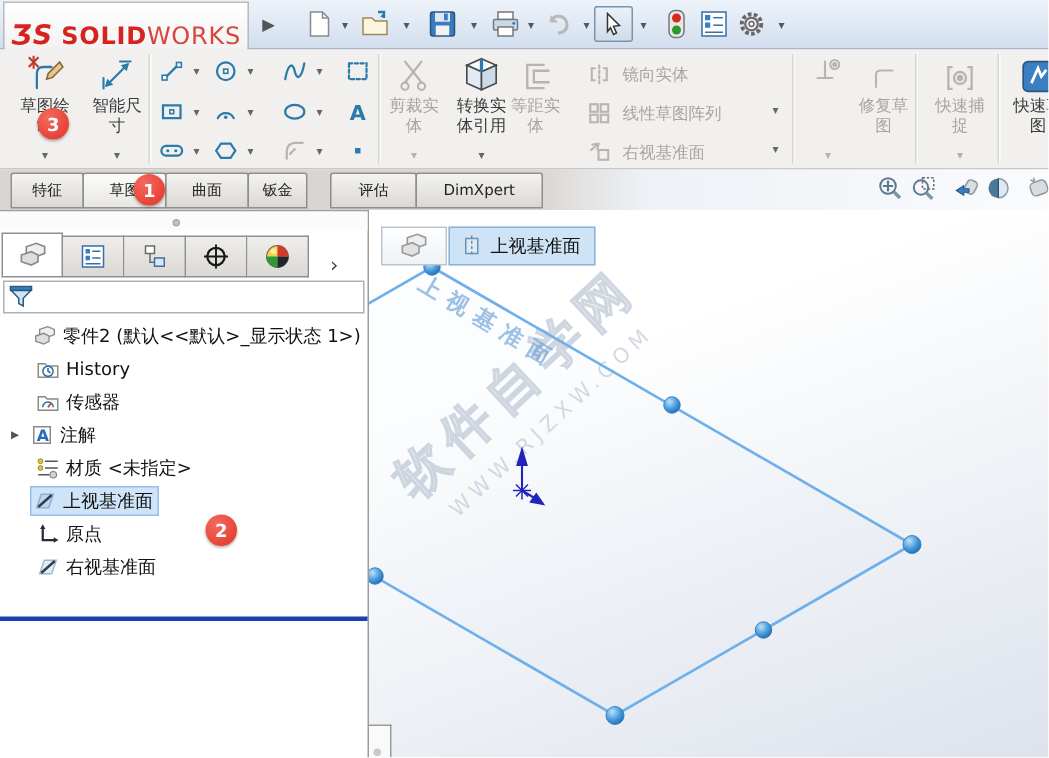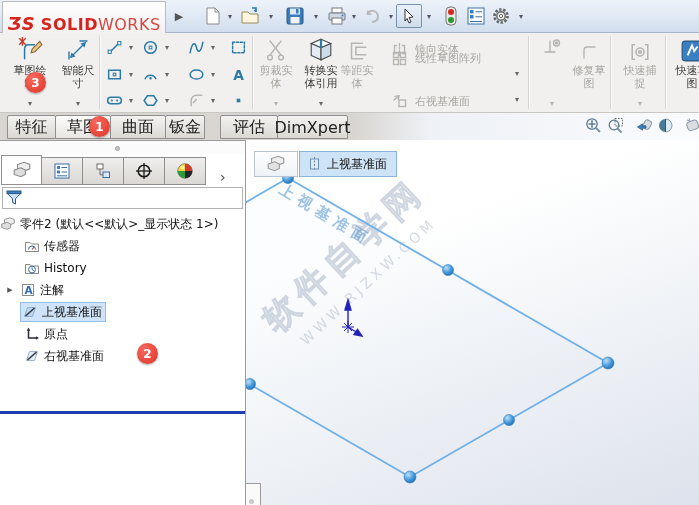--- a/index.html
+++ b/index.html
@@ -24,21 +24,21 @@
   .bigbtn{position:absolute;top:3px;height:74px;text-align:center;font-size:11px;line-height:13px;color:#3c3c3c;cursor:pointer}
   .bigbtn .bicon{height:26px;display:flex;align-items:flex-end;justify-content:center;margin-bottom:2px}
   .bigbtn .bcaret{position:absolute;bottom:0;left:0;right:0;font-size:8px;color:#666}
   .bigbtn.gray{color:#a8a6a2}
   .bigbtn.gray .bcaret{color:#b5b3af}
   .sgb{position:absolute;width:17px;height:17px;cursor:pointer}
   .scaret{position:absolute;width:10px;font-size:8px;color:#666;text-align:center}
   .rowbtn{position:absolute;left:392px;height:18px;display:flex;align-items:center;gap:8px;color:#a8a6a2;font-size:11px;cursor:pointer}
   
   .tabbar{position:absolute;left:0;top:113px;width:699px;height:27px;background:linear-gradient(to right,#d9d6d1 0,#d9d6d1 355px,#eef1f6 430px,#fafbfd 100%)}
-  .tab{position:absolute;top:2px;height:24px;background:linear-gradient(#f4f3f1,#dbd8d3);border:1px solid #8f8f8f;border-radius:2px 2px 0 0;display:flex;align-items:center;justify-content:center;font-size:16px;color:#222;cursor:pointer}
+  .tab{position:absolute;top:2px;height:24px;background:linear-gradient(#f4f3f1,#dbd8d3);border:1px solid #8f8f8f;border-radius:2px 2px 0 0;display:flex;align-items:center;justify-content:center;font-size:10px;color:#222;cursor:pointer}
   .tab.active{background:linear-gradient(#fcfcfb,#e8e6e2)}
   .hui{position:absolute;top:4px;width:17px;height:17px;cursor:pointer}
   
   .badge{position:absolute;width:21px;height:21px;border-radius:50%;background:radial-gradient(circle at 35% 30%,#f4695e,#e23326);color:#fff;font-size:12px;font-weight:bold;display:flex;align-items:center;justify-content:center;box-shadow:0 1px 2px rgba(0,0,0,.35);z-index:30}
   
   .panel{position:absolute;left:0;top:140px;width:246px;height:365px;background:#fff;border-top:1px solid #9b9b9b;border-right:1px solid #9b9b9b}
   .splitter{position:absolute;left:0;top:0;width:245px;height:13px;background:#fbfbfb}
   .splitter .dot{position:absolute;left:115px;top:5px;width:5px;height:5px;border-radius:50%;background:#c4c4c4;border:1px solid #a8a8a8}
   .ptabs{position:absolute;left:1px;top:13px;width:244px;height:31px;display:flex;align-items:flex-end}
   .ptab{width:41px;height:28px;border:1px solid #8f8f8f;border-left:none;background:linear-gradient(#efeeec,#dbd8d4);display:flex;align-items:center;justify-content:center;cursor:pointer}
@@ -309,21 +309,21 @@
     <div class="rowbtn" style="top:7px">
       <svg width="15" height="15" viewBox="0 0 15 15">
           <g class="sg" stroke-width="1.2">
             <path d="M4.5,3.5 L2.5,3.5 L2.5,11.5 L4.5,11.5"></path>
             <path d="M10.5,3.5 L12.5,3.5 L12.5,11.5 L10.5,11.5"></path>
             <line x1="7.5" y1="1.5" x2="7.5" y2="13.5" stroke-dasharray="2 1.5"></line>
           </g>
         </svg>
       <span>镜向实体</span>
     </div>
-    <div class="rowbtn" style="top:16px">
+    <div class="rowbtn" style="top:33px">
       <svg width="15" height="15" viewBox="0 0 15 15">
           <g class="sg" stroke-width="1.1">
             <rect x="1.5" y="1.5" width="5" height="5"></rect>
             <rect x="8.5" y="1.5" width="5" height="5"></rect>
             <rect x="1.5" y="8.5" width="5" height="5"></rect>
             <rect x="8.5" y="8.5" width="5" height="5"></rect>
           </g>
         </svg>
       <span>线性草图阵列</span>
     </div>
@@ -396,21 +396,21 @@
       <div>图</div>
     </div>
   </div>
 
   <div class="tabbar">
     <div class="tab" style="left:7px;width:49px">特征</div>
     <div class="tab active" style="left:55px;width:56px">草图</div>
     <div class="tab" style="left:110px;width:56px">曲面</div>
     <div class="tab" style="left:165px;width:40px">钣金</div>
     <div class="tab" style="left:220px;width:58px">评估</div>
-    <div class="tab" style="left:277px;width:71px">DimXpert</div>
+    <div class="tab" style="left:277px;width:85px">DimXpert</div>
 
     <div class="hui" style="left:585px">
       <svg width="17" height="17" viewBox="0 0 17 17">
           <circle cx="7" cy="7" r="5.2" fill="#eef6fc" class="sd"></circle>
           <line x1="11" y1="11" x2="15" y2="15" stroke="#7a95a8" stroke-width="2.2"></line>
           <path d="M7,3.6 L7,10.4 M3.6,7 L10.4,7" class="sd" stroke-width="1"></path>
           <path d="M7,3 l-1.2,1.6 l2.4,0 z M7,11 l-1.2,-1.6 l2.4,0 z" fill="#5a7a92"></path>
         </svg>
     </div>
     <div class="hui" style="left:607px">
@@ -488,50 +488,61 @@
       <div class="pchevron">›</div>
     </div>
     <div class="filterrow">
       <svg width="18" height="18" viewBox="0 0 18 18">
           <rect x="2" y="2" width="14" height="2.6" fill="#3a7fc1" stroke="#2a5a82"></rect>
           <path d="M2.5,4.6 L15.5,4.6 L10.5,9.8 L10.5,15 L7.5,13.4 L7.5,9.8 Z" fill="#cfe4f8" stroke="#2a5a82"></path>
         </svg>
     </div>
 
     <div class="tree">
-      <div class="trow" style="padding-left:0">
+      <div class="trow" style="padding-left:22px">
         <svg class="ticon" width="16" height="16" viewBox="0 0 18 18">
             <polygon points="5,4 11,2 16,4 16,8 11,10 5,8" fill="#efefef" stroke="#8a8a8a"></polygon>
             <polygon points="2,9 8,7 12,9 12,13 8,15 2,13" fill="#dedede" stroke="#8a8a8a"></polygon>
           </svg>
         <span>零件2 (默认&lt;&lt;默认&gt;_显示状态 1&gt;)</span>
+      </div>
+      <div class="trow" style="padding-left:24px">
+        <svg class="ticon" width="16" height="16" viewBox="0 0 16 16">
+            <path d="M1.5,4.5 L6,4.5 L7.5,6 L14.5,6 L14.5,13.5 L1.5,13.5 Z" fill="#fdfdf2" stroke="#8a8a8a"></path>
+            <circle cx="8" cy="9.5" r="3.4" fill="#fff" stroke="#2a6aaa"></circle>
+            <path d="M8,7.3 L8,9.5 L9.7,10.6" fill="none" stroke="#2a6aaa"></path>
+          </svg>
+        <span>History</span>
       </div>
       <div class="trow" style="padding-left:24px">
         <svg class="ticon" width="16" height="16" viewBox="0 0 16 16">
             <path d="M1.5,4.5 L6,4.5 L7.5,6 L14.5,6 L14.5,13.5 L1.5,13.5 Z" fill="#fdfdf2" stroke="#8a8a8a"></path>
             <path d="M4.5,11.5 A3.5,3.5 0 0 1 11.5,11.5" fill="#fff" stroke="#2a6aaa"></path>
             <line x1="8" y1="11.5" x2="10" y2="9" stroke="#c23a2e" stroke-width="1.2"></line>
           </svg>
         <span>传感器</span>
       </div>
-      <div class="trow" style="padding-left:24px">
-        <svg class="ticon" width="16" height="16" viewBox="0 0 16 16">
-            <path d="M1.5,4.5 L6,4.5 L7.5,6 L14.5,6 L14.5,13.5 L1.5,13.5 Z" fill="#fdfdf2" stroke="#8a8a8a"></path>
-            <circle cx="8" cy="9.5" r="3.4" fill="#fff" stroke="#2a6aaa"></circle>
-            <path d="M8,7.3 L8,9.5 L9.7,10.6" fill="none" stroke="#2a6aaa"></path>
-          </svg>
-        <span>History</span>
-      </div>
       <div class="trow">
         <span class="ind">▶</span>
         <svg class="ticon" width="16" height="16" viewBox="0 0 16 16">
             <rect x="2.5" y="2.5" width="11" height="11" fill="#fff" stroke="#8a8a8a"></rect>
             <text x="4.5" y="12" font-size="10.5" font-weight="bold" fill="#2a6ac0">A</text>
           </svg>
         <span>注解</span>
+      </div>
+      <div class="trow" style="padding-left:24px">
+        <svg class="ticon" width="16" height="16" viewBox="0 0 16 16">
+            <circle cx="3" cy="3.5" r="1.6" fill="#e8c33a" stroke="#9a7a2a" stroke-width=".6"></circle>
+            <line x1="6" y1="3.5" x2="14.5" y2="3.5" stroke="#555"></line>
+            <circle cx="3" cy="8" r="1.6" fill="#e8c33a" stroke="#9a7a2a" stroke-width=".6"></circle>
+            <line x1="6" y1="8" x2="14.5" y2="8" stroke="#555"></line>
+            <line x1="1.5" y1="12.5" x2="9" y2="12.5" stroke="#555"></line>
+            <circle cx="11.5" cy="12.5" r="2.2" fill="#cfd4d8" stroke="#7a8288" stroke-width=".7"></circle>
+          </svg>
+        <span>材质 &lt;未指定&gt;</span>
       </div>
       <div class="trow" style="padding-left:20px">
         <span class="selbox">
           <svg class="ticon" width="16" height="16" viewBox="0 0 16 16">
               <polygon points="2.5,12.5 5.5,3.5 13.5,3.5 10.5,12.5" fill="#bcd8ef" stroke="#8ab2d8"></polygon>
               <line x1="3.5" y1="12" x2="12.5" y2="4" stroke="#3a3a4a" stroke-width="1.6"></line>
             </svg>
           <span>上视基准面</span>
         </span>
       </div>

